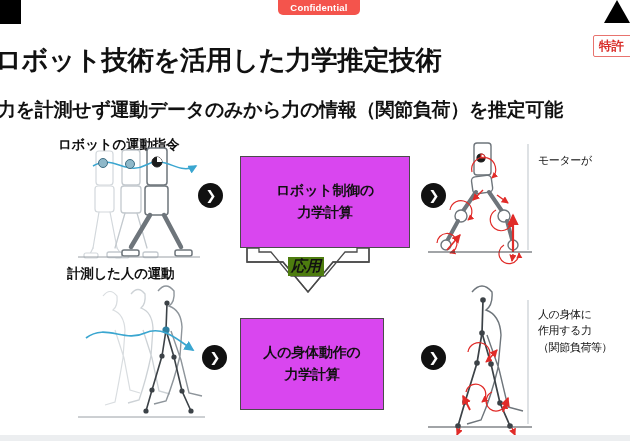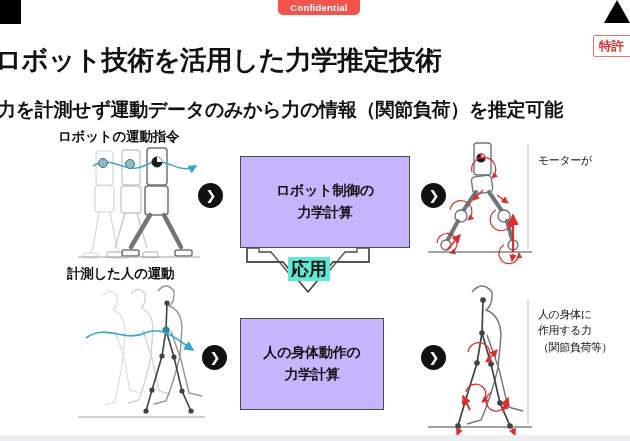--- a/index.html
+++ b/index.html
@@ -85,28 +85,28 @@
   }
 
   
   .section-caption {
     position: absolute;
     font-size: 13.5px;
     font-weight: bold;
     white-space: nowrap;
     letter-spacing: -0.2px;
   }
-  #caption-robot { left: 58px; top: 128px; }
+  #caption-robot { left: 58px; top: 136px; }
   #caption-human { left: 67px; top: 265px; }
 
   
   .process-box {
     position: absolute;
     border: 1.3px solid #4b4b4b;
-    background: #c4b5fd;
+    background: #d946ef;
     display: flex;
     flex-direction: column;
     align-items: center;
     justify-content: center;
     font-size: 14px;
     font-weight: bold;
     line-height: 1.55;
     letter-spacing: -0.2px;
     box-sizing: border-box;
   }
@@ -131,26 +131,27 @@
   }
   #chevron-r1-left  { left: 198px; top: 183px; }
   #chevron-r1-right { left: 421px; top: 183px; }
   #chevron-r2-left  { left: 202px; top: 345px; }
   #chevron-r2-right { left: 421px; top: 345px; }
 
   
   #apply-label {
     position: absolute;
     left: 288px; top: 257px;
-    font-size: 18px;
-    font-weight: bold;
-    background: #5eead4;
+    font-size: 15px;
+    font-weight: bold;
+    background: #4d7c0f;
     padding: 0 3px;
     z-index: 4;
     white-space: nowrap;
+    font-style: italic;
   }
 
   
   .result-caption {
     position: absolute;
     font-size: 11px;
     font-weight: normal;
     line-height: 1.48;
     letter-spacing: -0.4px;
     white-space: nowrap;

